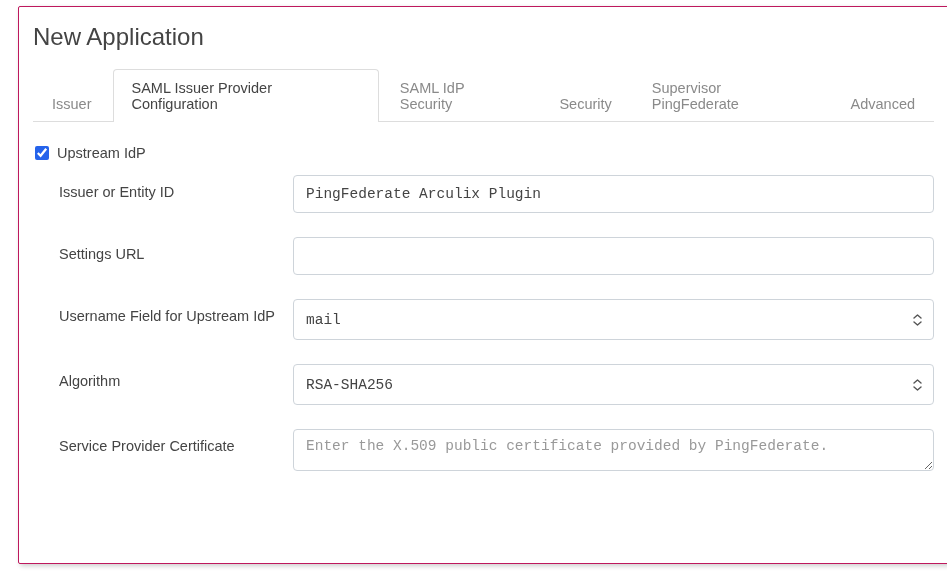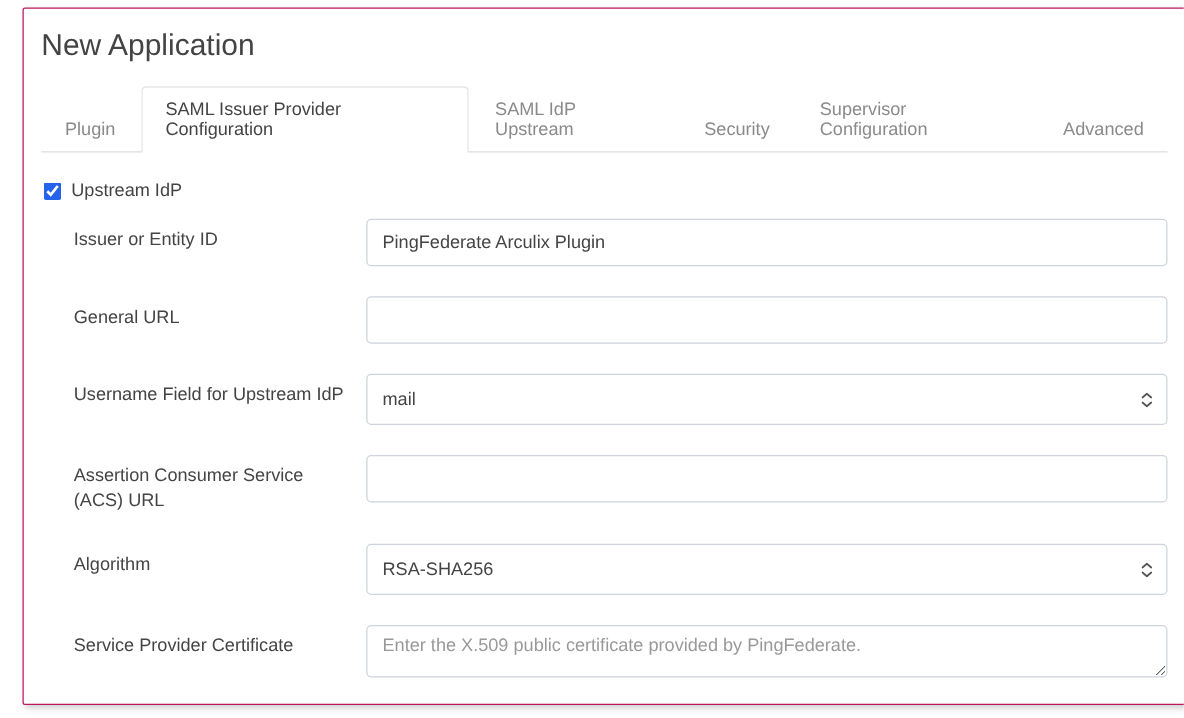--- a/index.html
+++ b/index.html
@@ -99,21 +99,21 @@
       flex: 1;
     }
     .text-input, .select-input, .textarea-input {
       width: 100%;
       border: 1px solid #ced4da;
       border-radius: 4px;
       background: #fff;
       font-size: 14.5px;
       color: #444;
       padding: 8px 12px;
-      font-family: Liberation Sans, sans-serif;
+      font-family: Liberation Mono, monospace;
     }
     .text-input { height: 38px; }
     .select-wrap {
       position: relative;
     }
     .select-input {
       height: 41px;
       appearance: none;
       -webkit-appearance: none;
       padding-right: 36px;
@@ -136,46 +136,46 @@
     }
     .textarea-input::placeholder { color: #999; }
   </style>
 </head>
 <body>
 
 <div class="panel">
   <h1 class="page-title">New Application</h1>
 
   <div class="tabs">
-    <div class="tab">Plugin</div>
+    <div class="tab">Issuer</div>
     <div class="tab active">SAML Issuer Provider Configuration</div>
-    <div class="tab">SAML IdP Upstream</div>
+    <div class="tab">SAML IdP Security</div>
     <div class="tab">Security</div>
-    <div class="tab">Supervisor Configuration</div>
+    <div class="tab">Supervisor PingFederate</div>
     <div class="tab">Advanced</div>
   </div>
   <div class="tab-border"></div>
 
   <div class="form-area">
 
     <div class="checkbox-row">
       <input type="checkbox" checked="" style="">
       <label>Upstream IdP</label>
     </div>
 
     <div class="row">
       <div class="lbl">Issuer or Entity ID</div>
       <div class="fld">
         <input class="text-input" type="text" value="PingFederate Arculix Plugin" style="">
       </div>
     </div>
 
 
     <div class="row">
-      <div class="lbl">General URL</div>
+      <div class="lbl">Settings URL</div>
       <div class="fld">
         <input class="text-input" type="text" value="" style="">
       </div>
     </div>
 
     <div class="row">
       <div class="lbl">Username Field for Upstream IdP</div>
       <div class="fld">
         <div class="select-wrap">
           <select class="select-input">
@@ -183,26 +183,20 @@
           </select>
           <span class="select-caret">
             <svg width="9" height="12" viewBox="0 0 9 12">
                 <path d="M1 4 L4.5 1 L8 4 M1 8 L4.5 11 L8 8" stroke="#555" stroke-width="1.4" fill="none" stroke-linecap="round" stroke-linejoin="round"></path>
               </svg>
           </span>
         </div>
       </div>
     </div>
 
-    <div class="row">
-      <div class="lbl">Assertion Consumer Service (ACS) URL</div>
-      <div class="fld">
-        <input class="text-input" type="text" value="" style="">
-      </div>
-    </div>
 
     <div class="row">
       <div class="lbl">Algorithm</div>
       <div class="fld">
         <div class="select-wrap">
           <select class="select-input">
             <option>RSA-SHA256</option>
           </select>
           <span class="select-caret">
             <svg width="9" height="12" viewBox="0 0 9 12">

